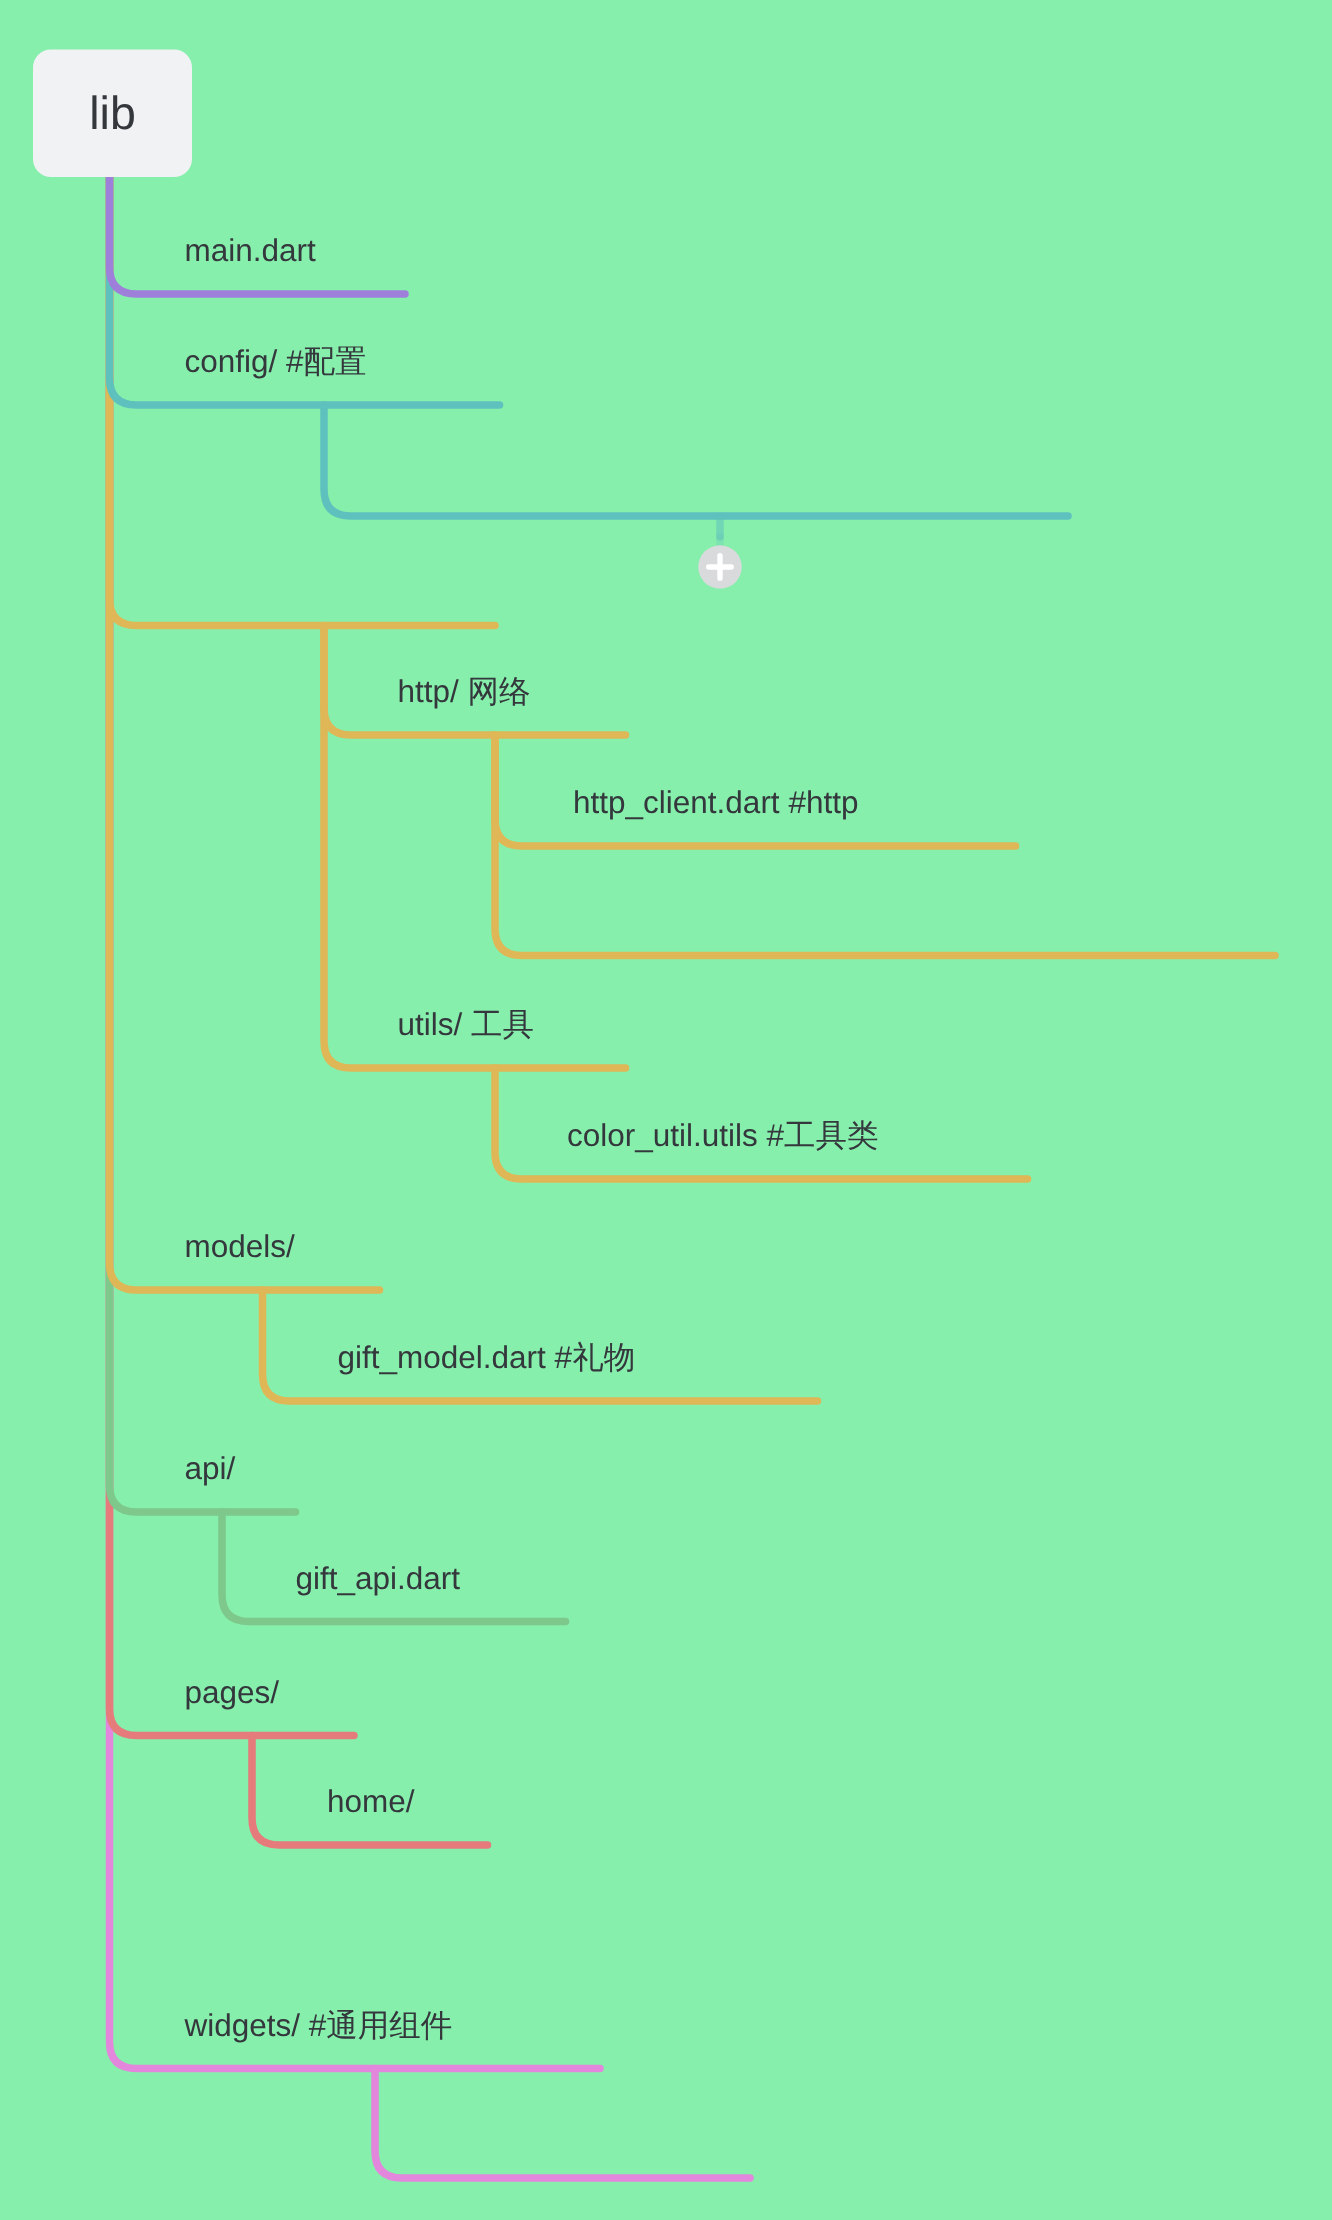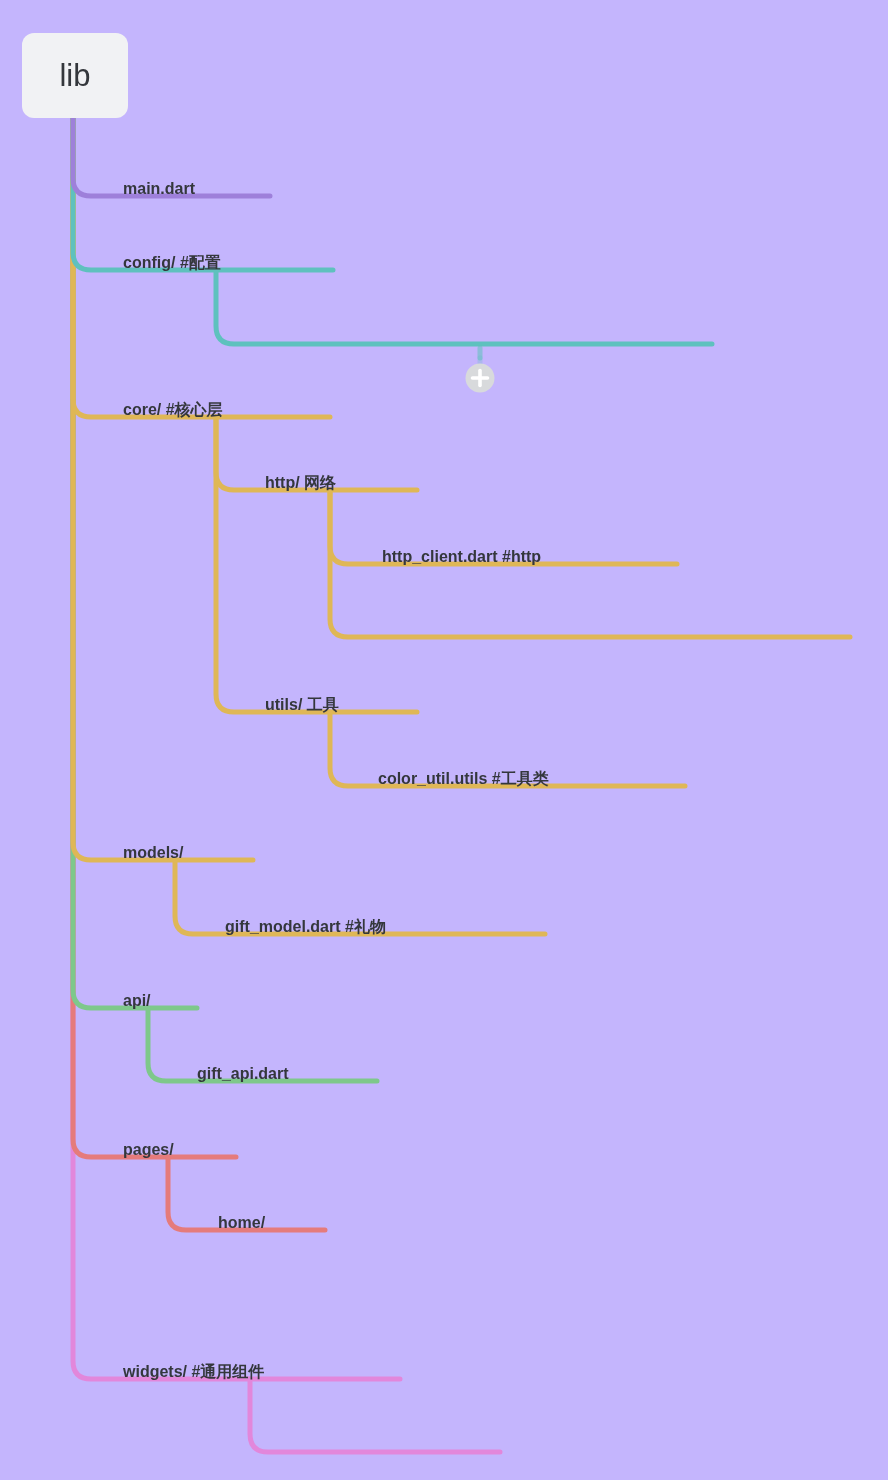--- a/index.html
+++ b/index.html
@@ -5,21 +5,21 @@
   html, body {
     margin: 0;
     padding: 0;
     background: #ffffff;
     font-family: "Liberation Sans", "DejaVu Sans", sans-serif;
   }
   #stage {
     position: relative;
     width: 888px;
     height: 1480px;
-    background: #c4b5fd;
+    background: #86efac;
     overflow: hidden;
   }
   #lines {
     position: absolute;
     left: 0;
     top: 0;
   }
   .root-node {
     position: absolute;
     left: 22px;
@@ -33,26 +33,25 @@
     justify-content: center;
     font-size: 31px;
     font-weight: 500;
     color: #34373C;
     cursor: pointer;
   }
   .label {
     position: absolute;
     height: 40px;
     line-height: 40px;
-    font-size: 16px;
-    font-weight: 700;
+    font-size: 21px;
+    font-weight: 400;
     color: #34373C;
     white-space: nowrap;
     cursor: pointer;
-    margin-top: 21px;
   }
 </style>
 </head>
 <body>
 
 <div id="stage">
 
   <svg id="lines" width="888" height="1480" viewBox="0 0 888 1480" fill="none" stroke-width="5" stroke-linecap="round">
 
     <path d="M 73 110 L 73 1361 Q 73 1379 91 1379 L 400 1379" stroke="#E287DB"></path>
@@ -83,21 +82,20 @@
         <path d="M 472.5 378 L 487.5 378"></path>
         <path d="M 480 370.5 L 480 385.5"></path>
       </g>
     </g>
   </svg>
 
   <div class="root-node">lib</div>
 
   <div class="label" style="left:123px; top:148px">main.dart</div>
   <div class="label" style="left:123px; top:222px">config/ #配置</div>
-  <div class="label" style="left:123px; top:369px">core/ #核心层</div>
   <div class="label" style="left:123px; top:812px">models/</div>
   <div class="label" style="left:123px; top:960px">api/</div>
   <div class="label" style="left:123px; top:1109px">pages/</div>
   <div class="label" style="left:123px; top:1331px">widgets/ #通用组件</div>
 
   <div class="label" style="left:265px; top:442px">http/ 网络</div>
   <div class="label" style="left:265px; top:664px">utils/ 工具</div>
   <div class="label" style="left:225px; top:886px">gift_model.dart #礼物</div>
   <div class="label" style="left:197px; top:1033px">gift_api.dart</div>
   <div class="label" style="left:218px; top:1182px">home/</div>

